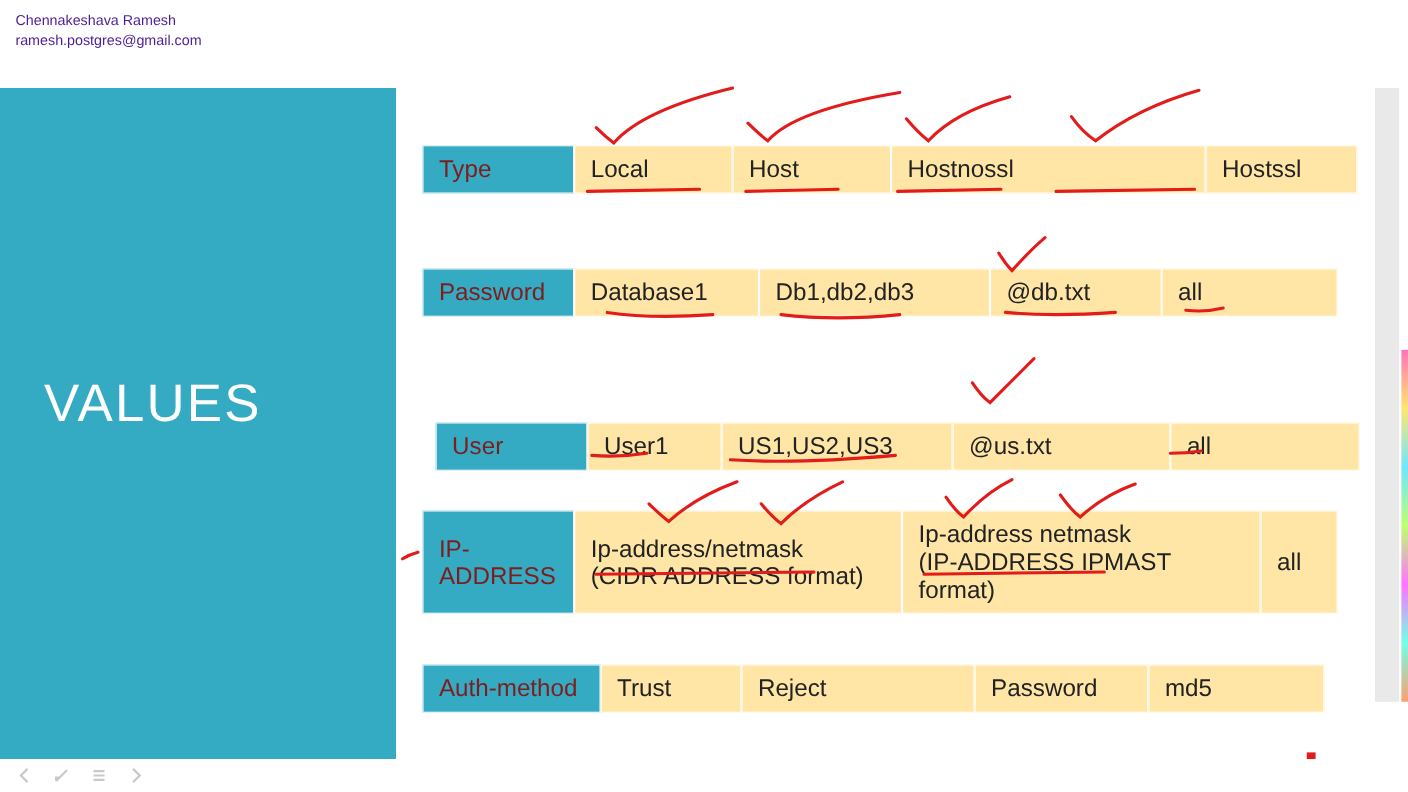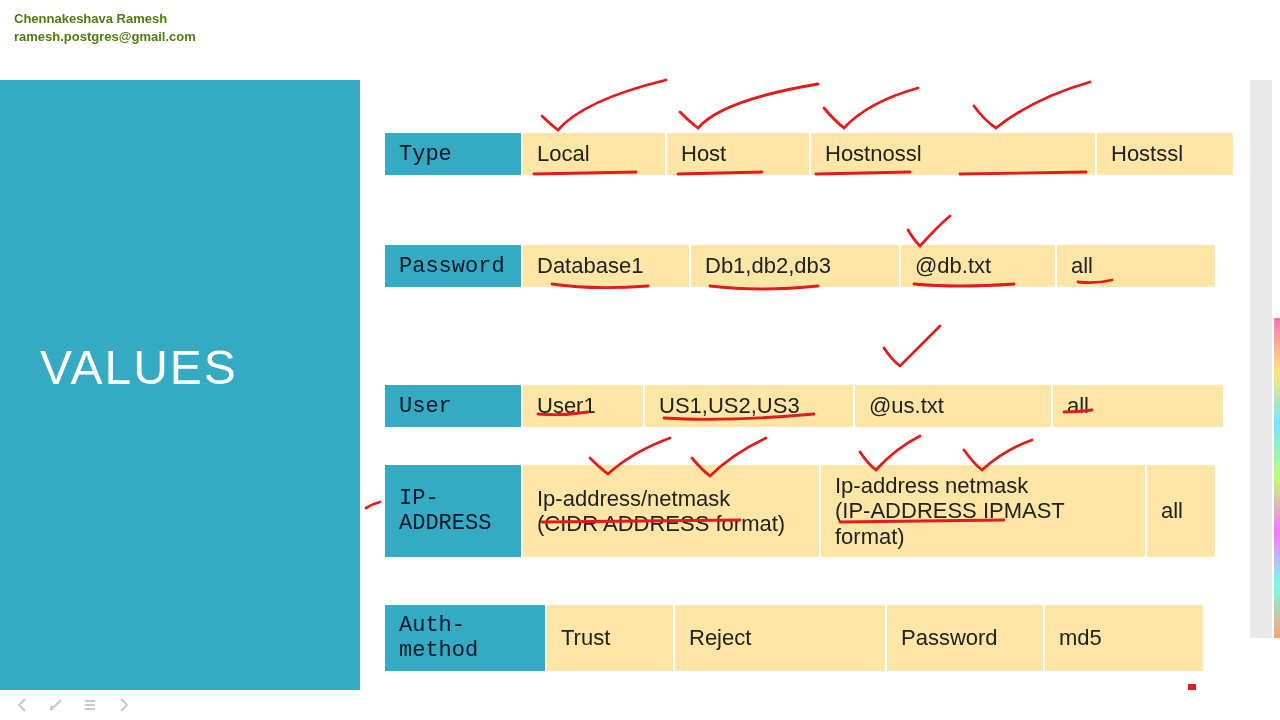--- a/index.html
+++ b/index.html
@@ -1,34 +1,34 @@
 <!DOCTYPE html>
 <html><head>
 <meta charset="utf-8">
 <style>
   * { box-sizing: border-box; margin: 0; padding: 0; }
   html, body { width: 1280px; height: 720px; font-family: "Segoe UI", Arial, sans-serif; background: #fff; overflow: hidden; }
   body { position: relative; }
 
-  .header-info { position: absolute; top: 10px; left: 14px; font-size: 13px; color: #4d7c0f; line-height: 1.35; font-weight: bold; }
+  .header-info { position: absolute; top: 10px; left: 14px; font-size: 13px; color: #4c1d95; line-height: 1.35; }
 
   .sidebar { position: absolute; top: 80px; left: 0; width: 360px; height: 652px; background: #34aac3; }
   .sidebar-title { color: #fff; font-size: 48px; font-weight: 400; letter-spacing: 2px; padding: 260px 0 0 40px; font-family: "Segoe UI Light","Segoe UI",Arial,sans-serif; }
 
   .content { position: absolute; top: 80px; left: 384px; width: 852px; height: 540px; }
   .row { display: flex; width: 100%; margin-bottom: 0; }
   .row-wrap { position: relative; }
 
   .label, .cell { display: flex; align-items: center; font-size: 22px; padding: 8px 12px 8px 14px; border: 1px solid #fff; }
-  .label { background: #34aac3; color: #0f172a; font-weight: 400; font-family: Liberation Mono, monospace; }
+  .label { background: #34aac3; color: #7f1d1d; font-weight: 400; }
   .cell  { background: #ffe6a7; color: #222; font-weight: 400; }
 
   .row-type    { margin-top: 52px; }
   .row-db      { margin-top: 68px; }
-  .row-user    { margin-top: 96px; }
+  .row-user    { margin-top: 96px; justify-content: flex-end; }
   .row-ip      { margin-top: 36px; }
   .row-auth    { margin-top: 46px; }
 
   .multi { flex-direction: column; align-items: flex-start; justify-content: center; line-height: 1.15; }
 
   
   .right-strip { position: absolute; top: 80px; right: 8px; width: 22px; height: 558px; background: #e9e9e9; }
   
   .rainbow { position: absolute; top: 318px; right: 0; width: 6px; height: 320px;
     background: linear-gradient(#ff0080,#ffd000,#00d0ff,#8aff00,#ff00ff,#00ffd0,#ff5000); opacity: .55; }

